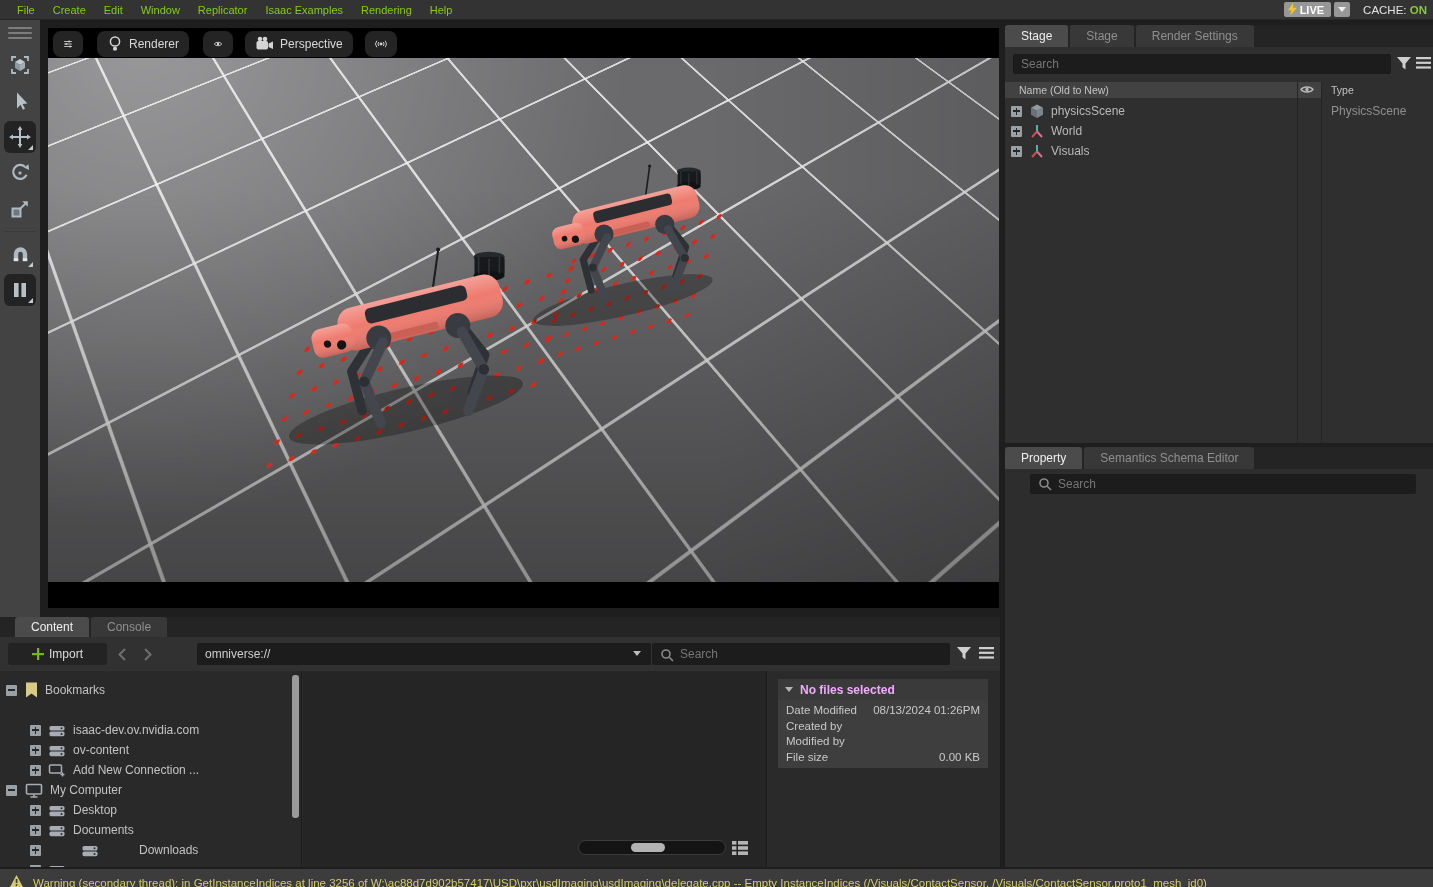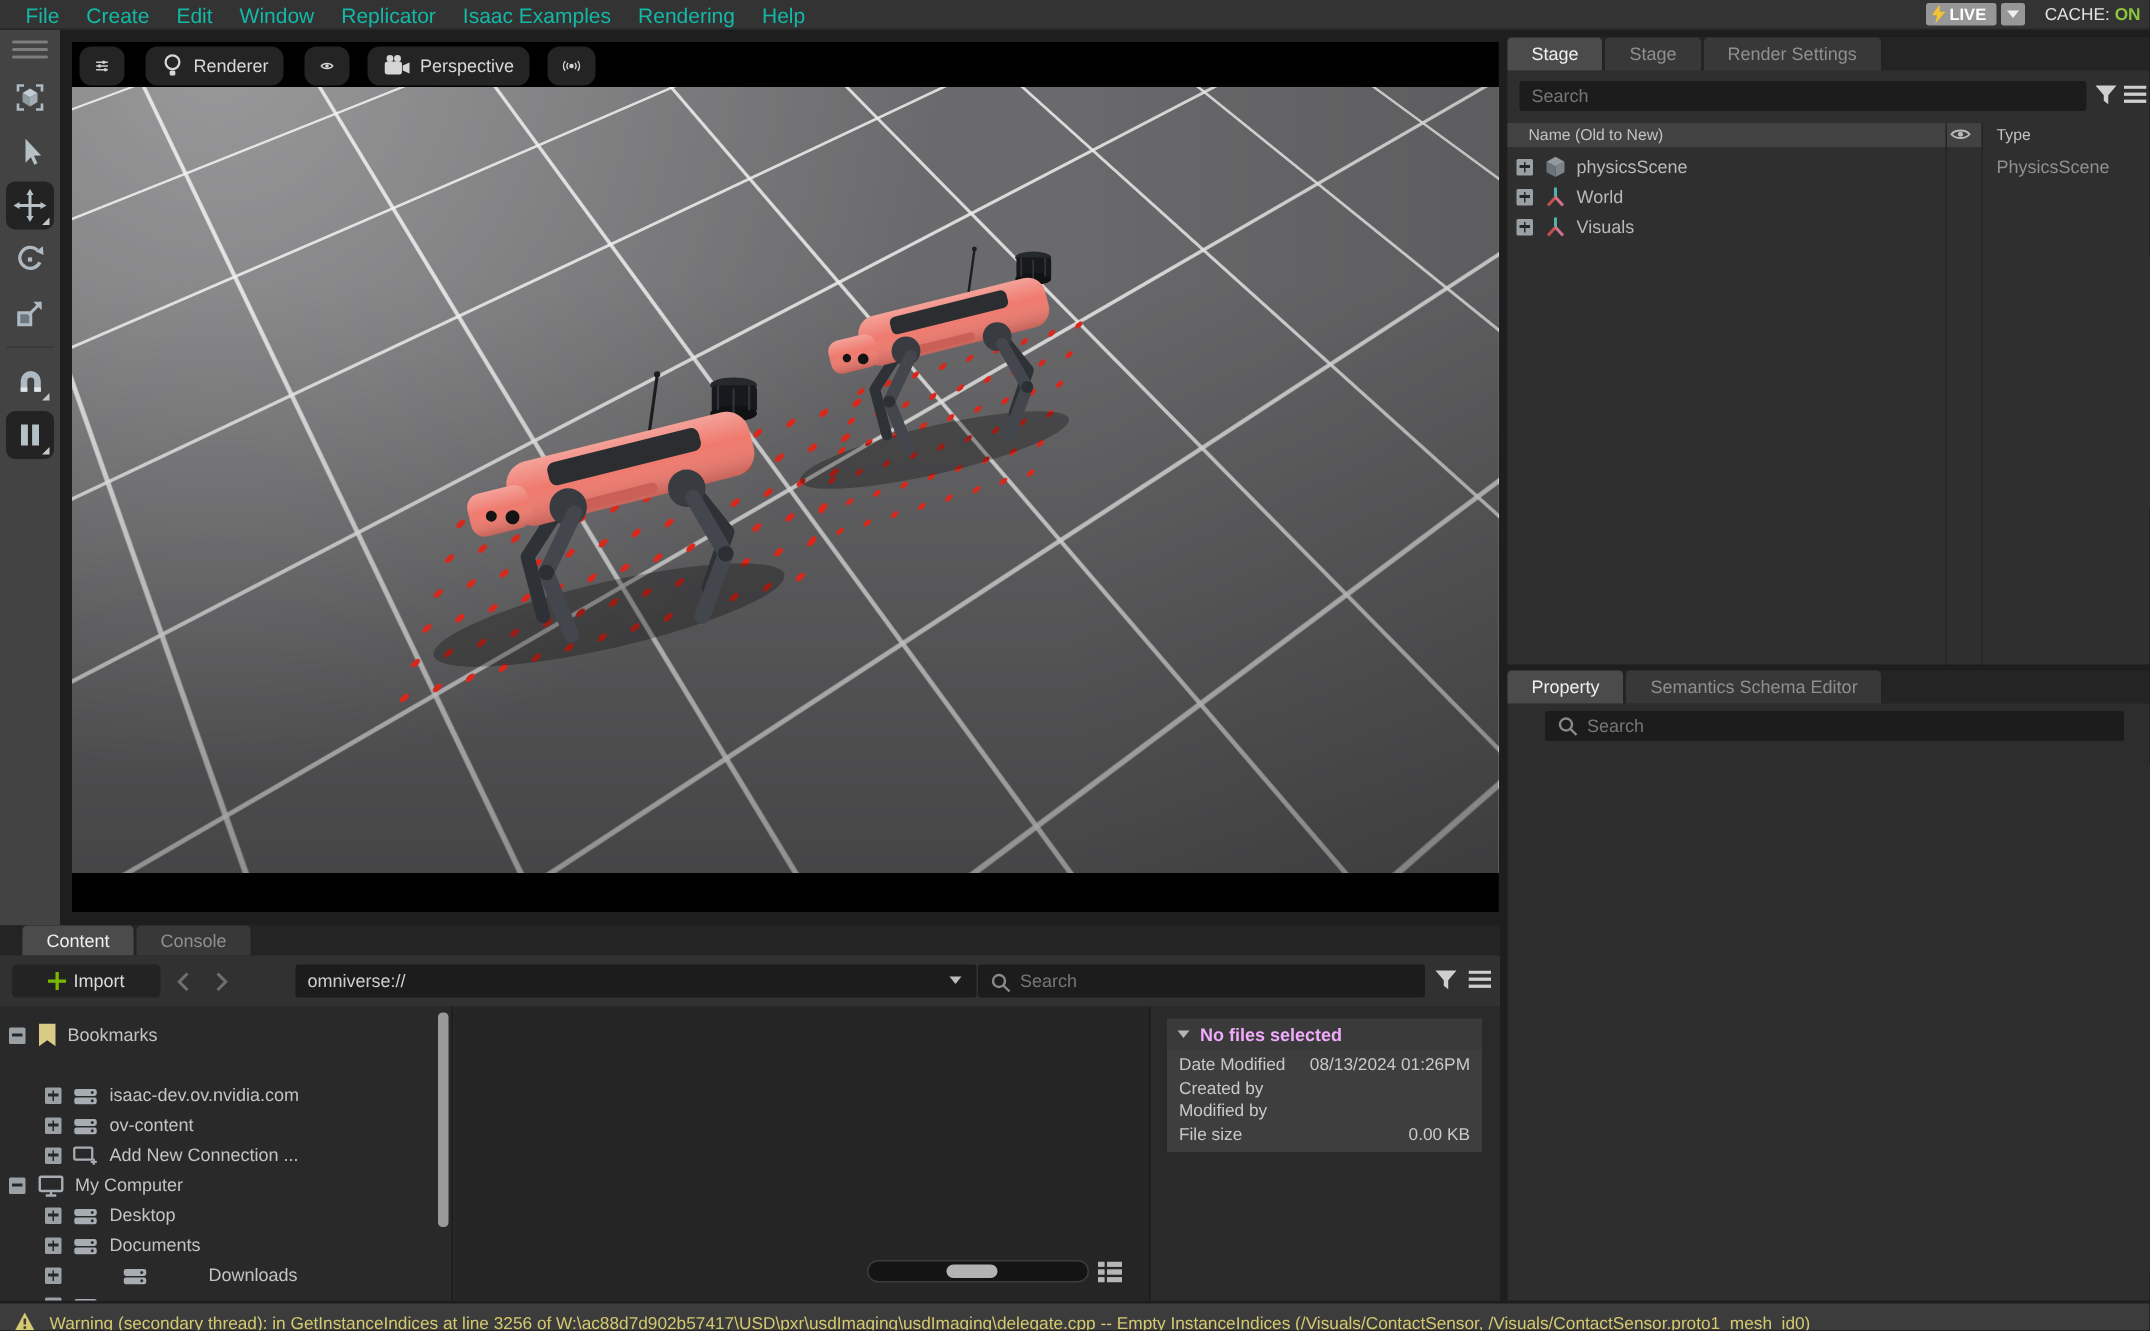--- a/index.html
+++ b/index.html
@@ -7,21 +7,21 @@
   body { position:relative; overflow:hidden; background:#1e1e1e;
          font-family:"Liberation Sans", sans-serif; font-size:12px; color:#c9c9c9; }
   svg { display:block; }
   input { outline:none; border:none; }
   input::placeholder { color:#767676; }
 
   
   .menubar { position:absolute; left:0; top:0; width:1433px; height:20px; background:#333333;
              display:flex; align-items:center; border-bottom:1px solid #262626; }
   .menubar .menus { display:flex; align-items:center; padding-left:8px; }
-  .menu-item { color:#14b8a6; font-size:14px; padding:0 9px; cursor:default; white-space:nowrap; }
+  .menu-item { color:#84cc16; font-size:11px; padding:0 9px; cursor:default; white-space:nowrap; }
   .menubar .right { margin-left:auto; display:flex; align-items:center; padding-right:6px; gap:3px; }
   .live-btn { display:flex; align-items:center; gap:3px; background:#979797; border-radius:2px;
               height:15px; padding:0 7px 0 4px; color:#ffffff; font-weight:bold; font-size:11px; }
   .live-dd { width:16px; height:15px; background:#979797; border-radius:2px; display:flex; align-items:center; justify-content:center; }
   .tri-down-s { width:0; height:0; border-left:4px solid transparent; border-right:4px solid transparent; border-top:5px solid #efefef; }
   .cache { margin-left:10px; color:#e3e3e3; font-size:11.5px; }
   .cache b { color:#8cc63f; font-weight:bold; }
 
   
   .ltoolbar { position:absolute; left:0; top:20px; width:40px; height:597px; background:#434343; }

